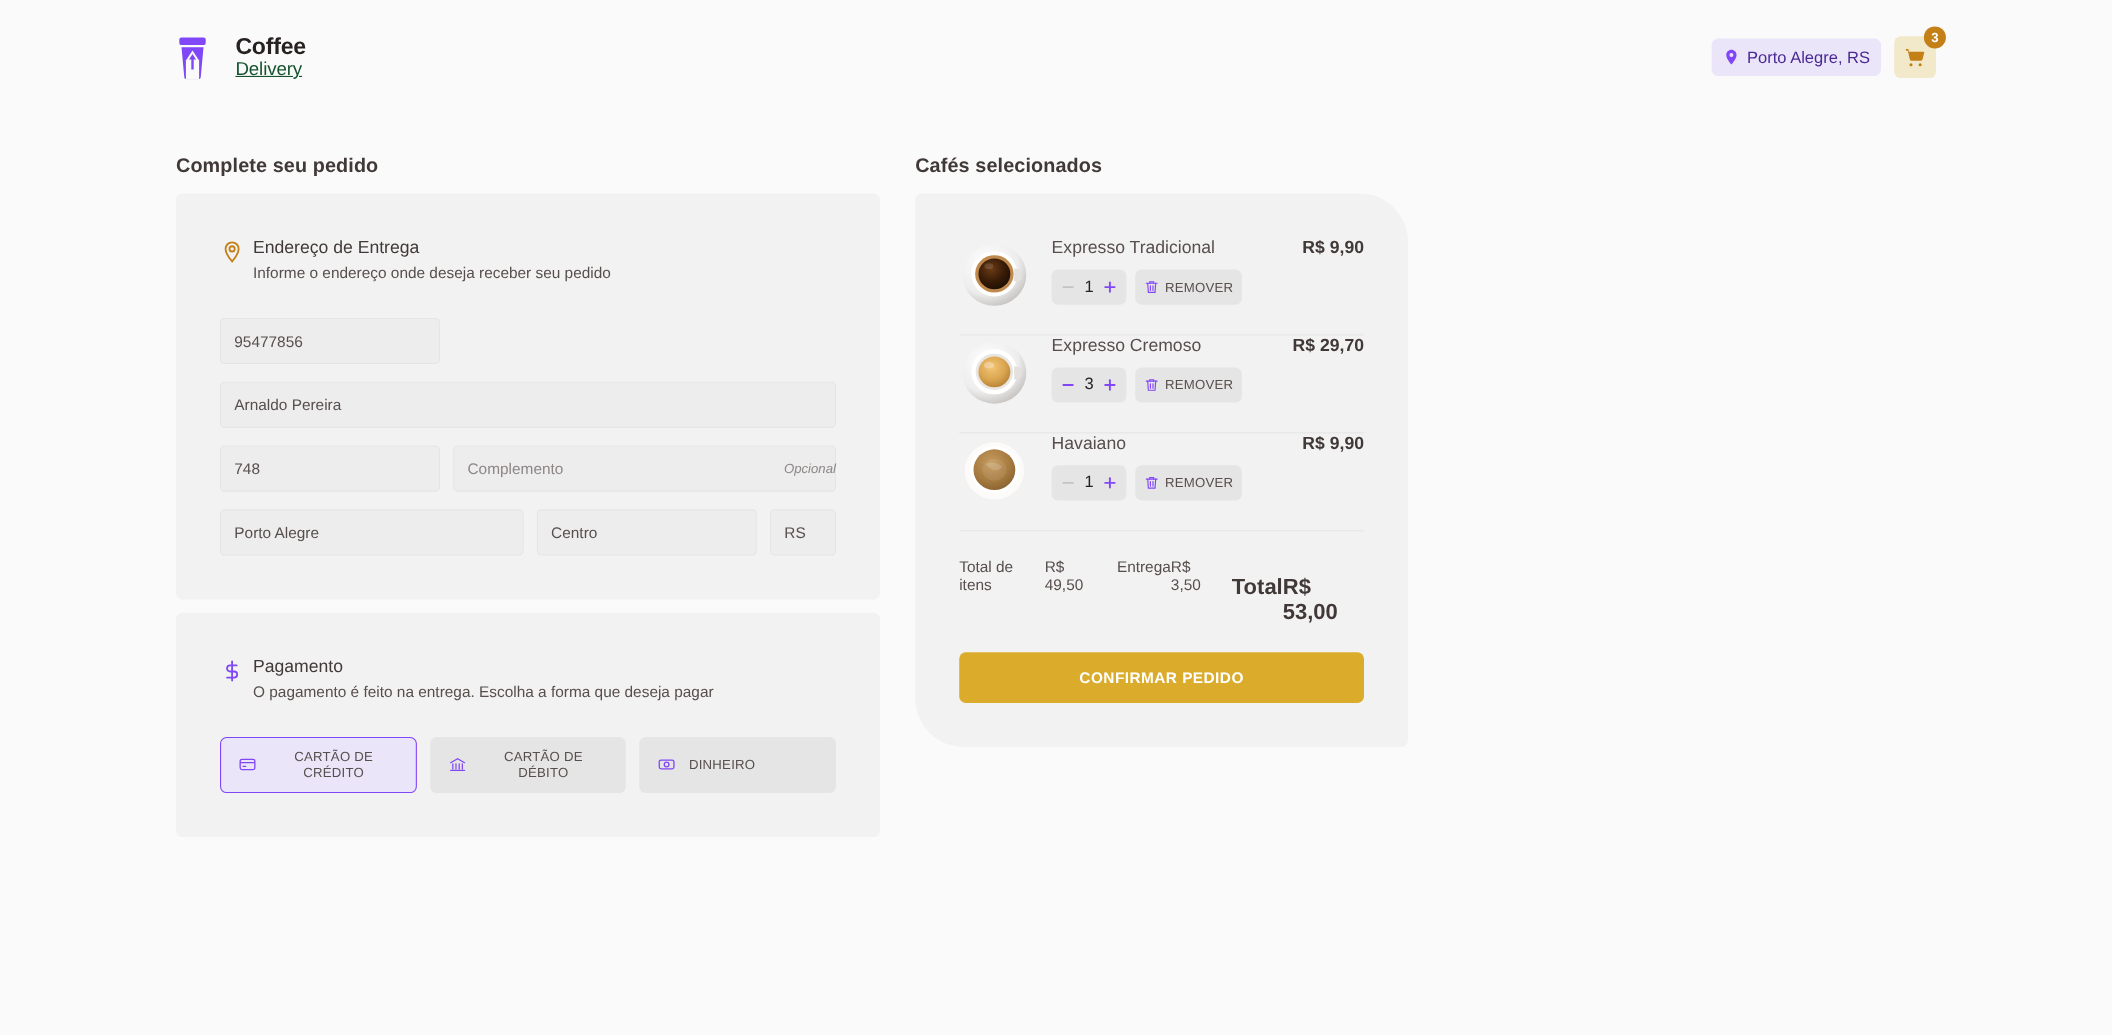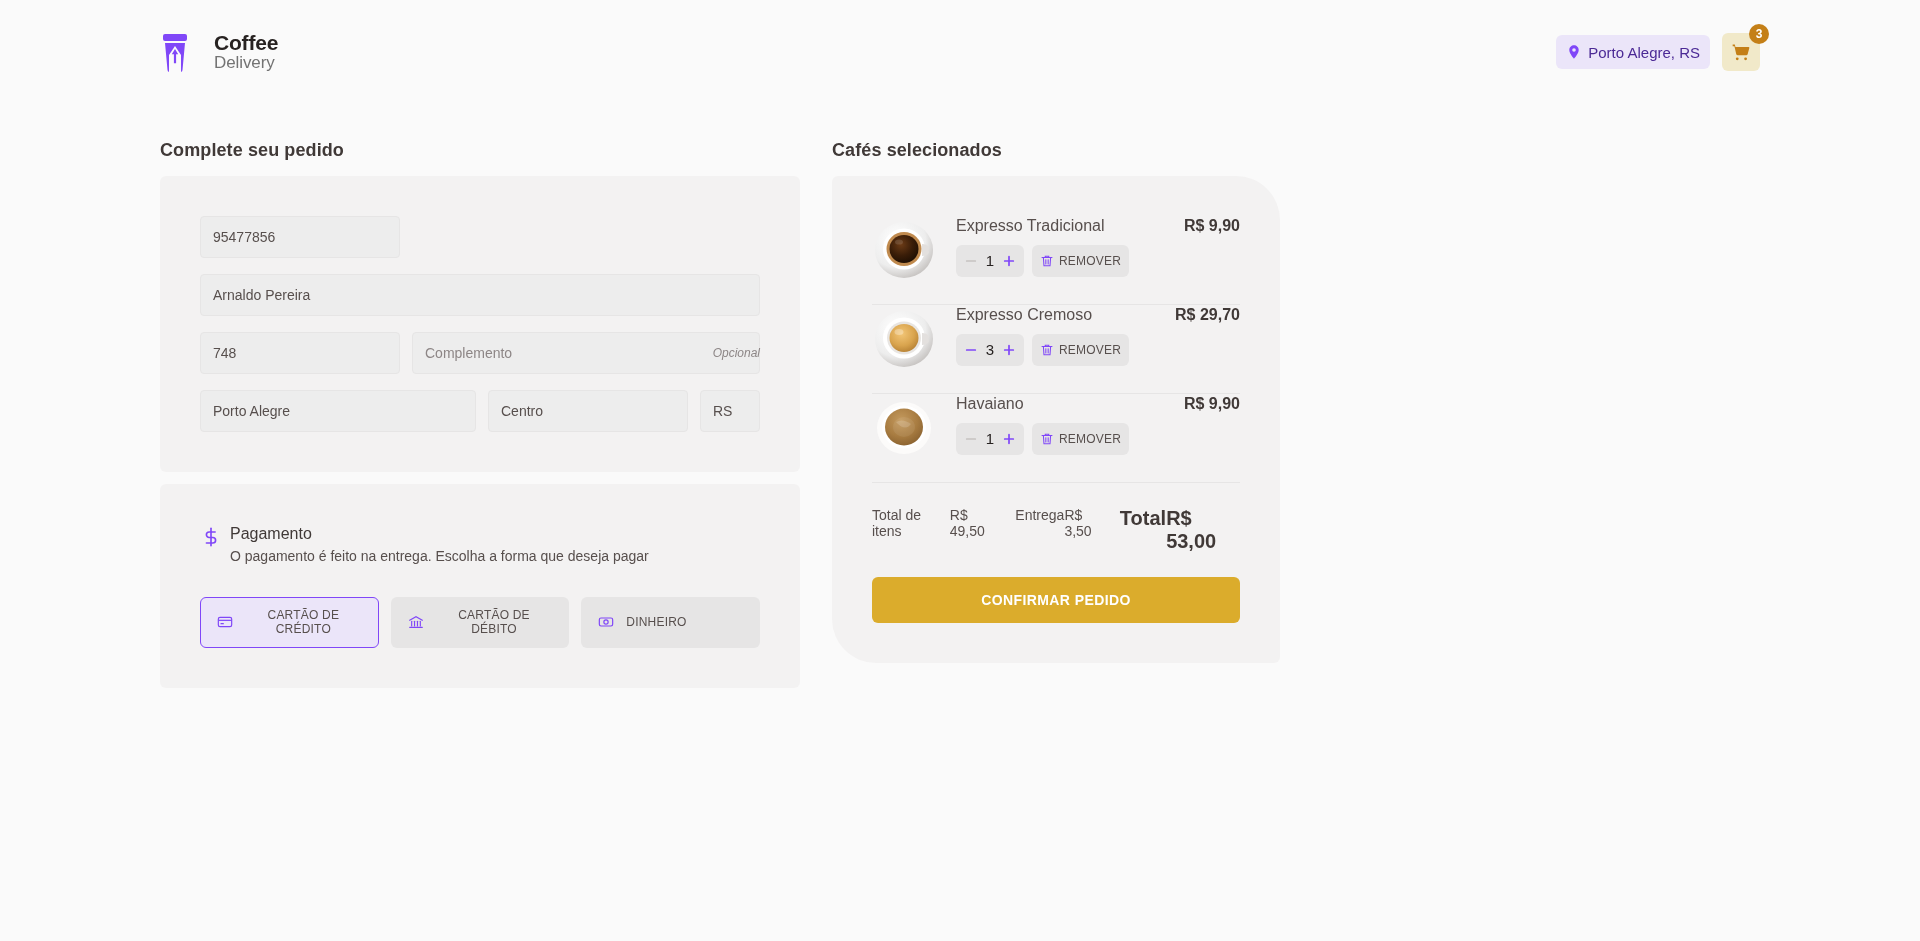--- a/index.html
+++ b/index.html
@@ -36,22 +36,23 @@
   .brand-text { display: flex; flex-direction: column; line-height: 1.05; }
   .brand-line1 {
     font-size: 21px;
     font-weight: 700;
     color: #272221;
     letter-spacing: -0.2px;
   }
   .brand-line2 {
     font-size: 17px;
     font-weight: 400;
-    color: #737373;
+    color: #14532d;
     letter-spacing: -0.1px;
+    text-decoration: underline;
   }
 
   .header-actions {
     display: flex;
     align-items: center;
     gap: 12px;
   }
 
   .location-pill {
     display: flex;
@@ -301,20 +302,21 @@
     display: flex;
     justify-content: space-between;
     align-items: baseline;
     font-size: 14px;
     color: #574F4D;
   }
   .total-row.grand {
     font-size: 20px;
     font-weight: 700;
     color: #403937;
+    margin-top: 16px;
   }
 
   .confirm-btn {
     margin-top: 24px;
     width: 100%;
     height: 46px;
     border: none;
     border-radius: 6px;
     background: #DBAC2C;
     color: #FFFFFF;
@@ -371,20 +373,32 @@
   </div>
 </div>
 
 <div class="page">
 
   <div class="col-left">
 
     <div class="section-title">Complete seu pedido</div>
 
     <div class="card">
+      <div class="card-head">
+        <span class="ch-icon">
+          <svg width="22" height="22" viewBox="0 0 24 24" fill="none" stroke="#C47F17" stroke-width="1.8" xmlns="http://www.w3.org/2000/svg">
+            <path d="M12 2.5c-3.6 0-6.5 2.9-6.5 6.5 0 4.9 6.5 12.5 6.5 12.5s6.5-7.6 6.5-12.5c0-3.6-2.9-6.5-6.5-6.5z"></path>
+            <circle cx="12" cy="9" r="2.6"></circle>
+          </svg>
+        </span>
+        <div>
+          <div class="ch-title">Endereço de Entrega</div>
+          <div class="ch-sub">Informe o endereço onde deseja receber seu pedido</div>
+        </div>
+      </div>
 
       <div class="form-grid">
 
         <div class="form-row">
           <input class="field w-cep" type="text" value="95477856" style="">
         </div>
 
         <div class="form-row">
           <input class="field w-full" type="text" value="Arnaldo Pereira" style="">
         </div>

